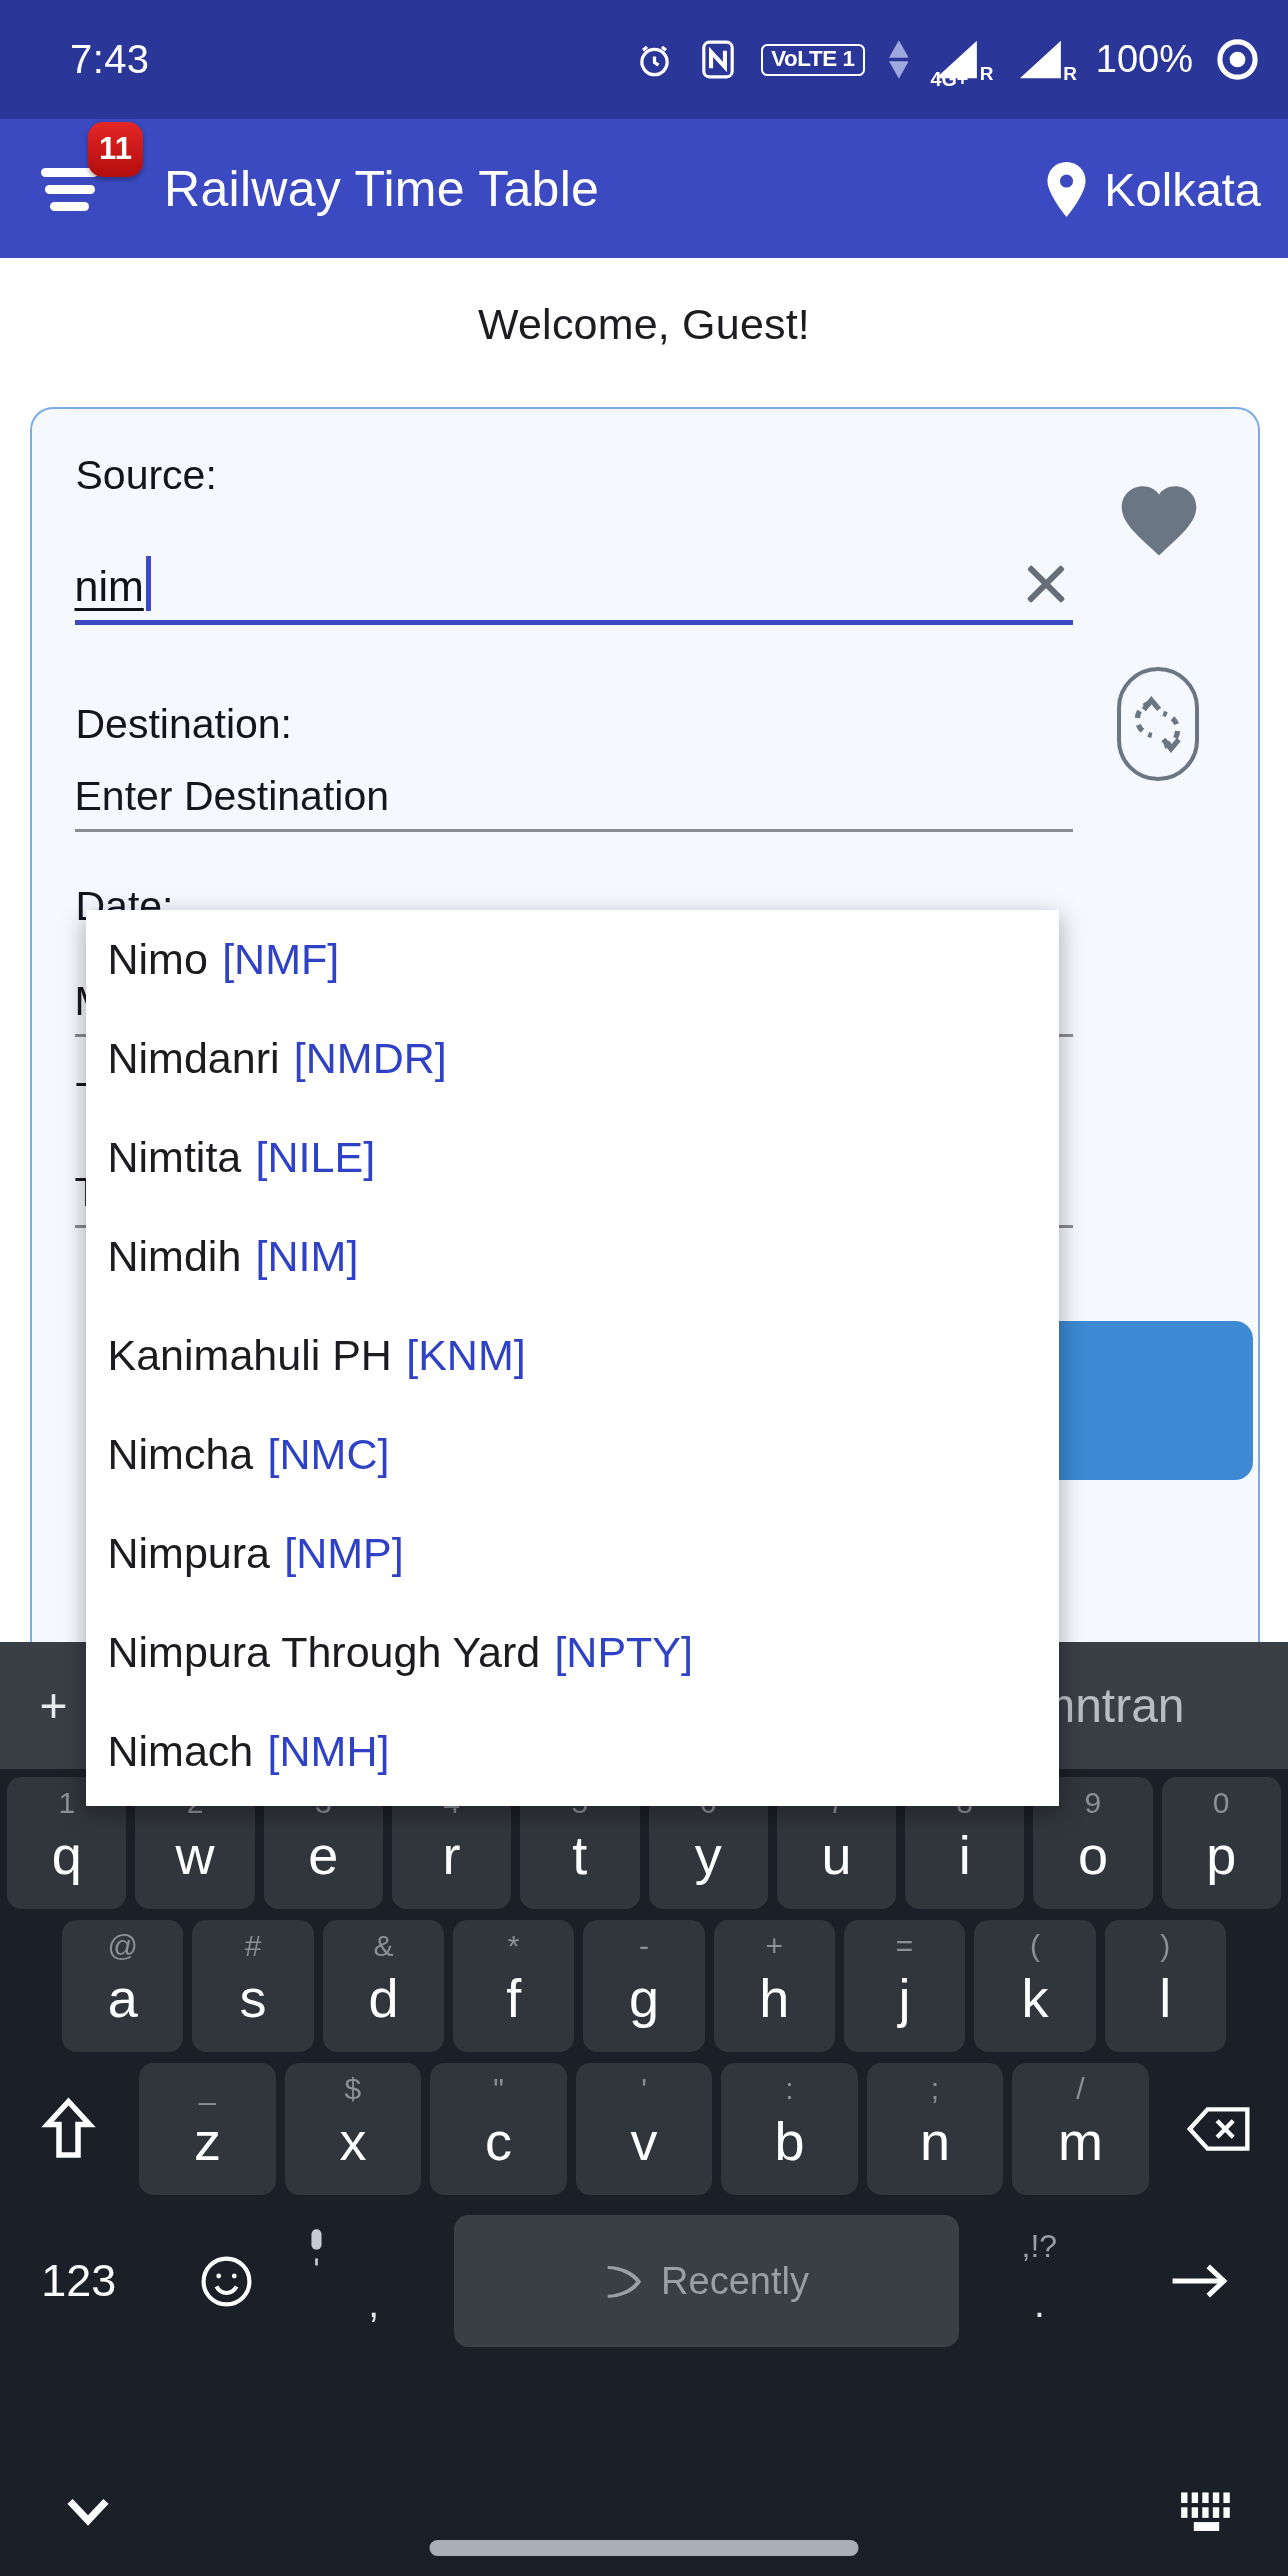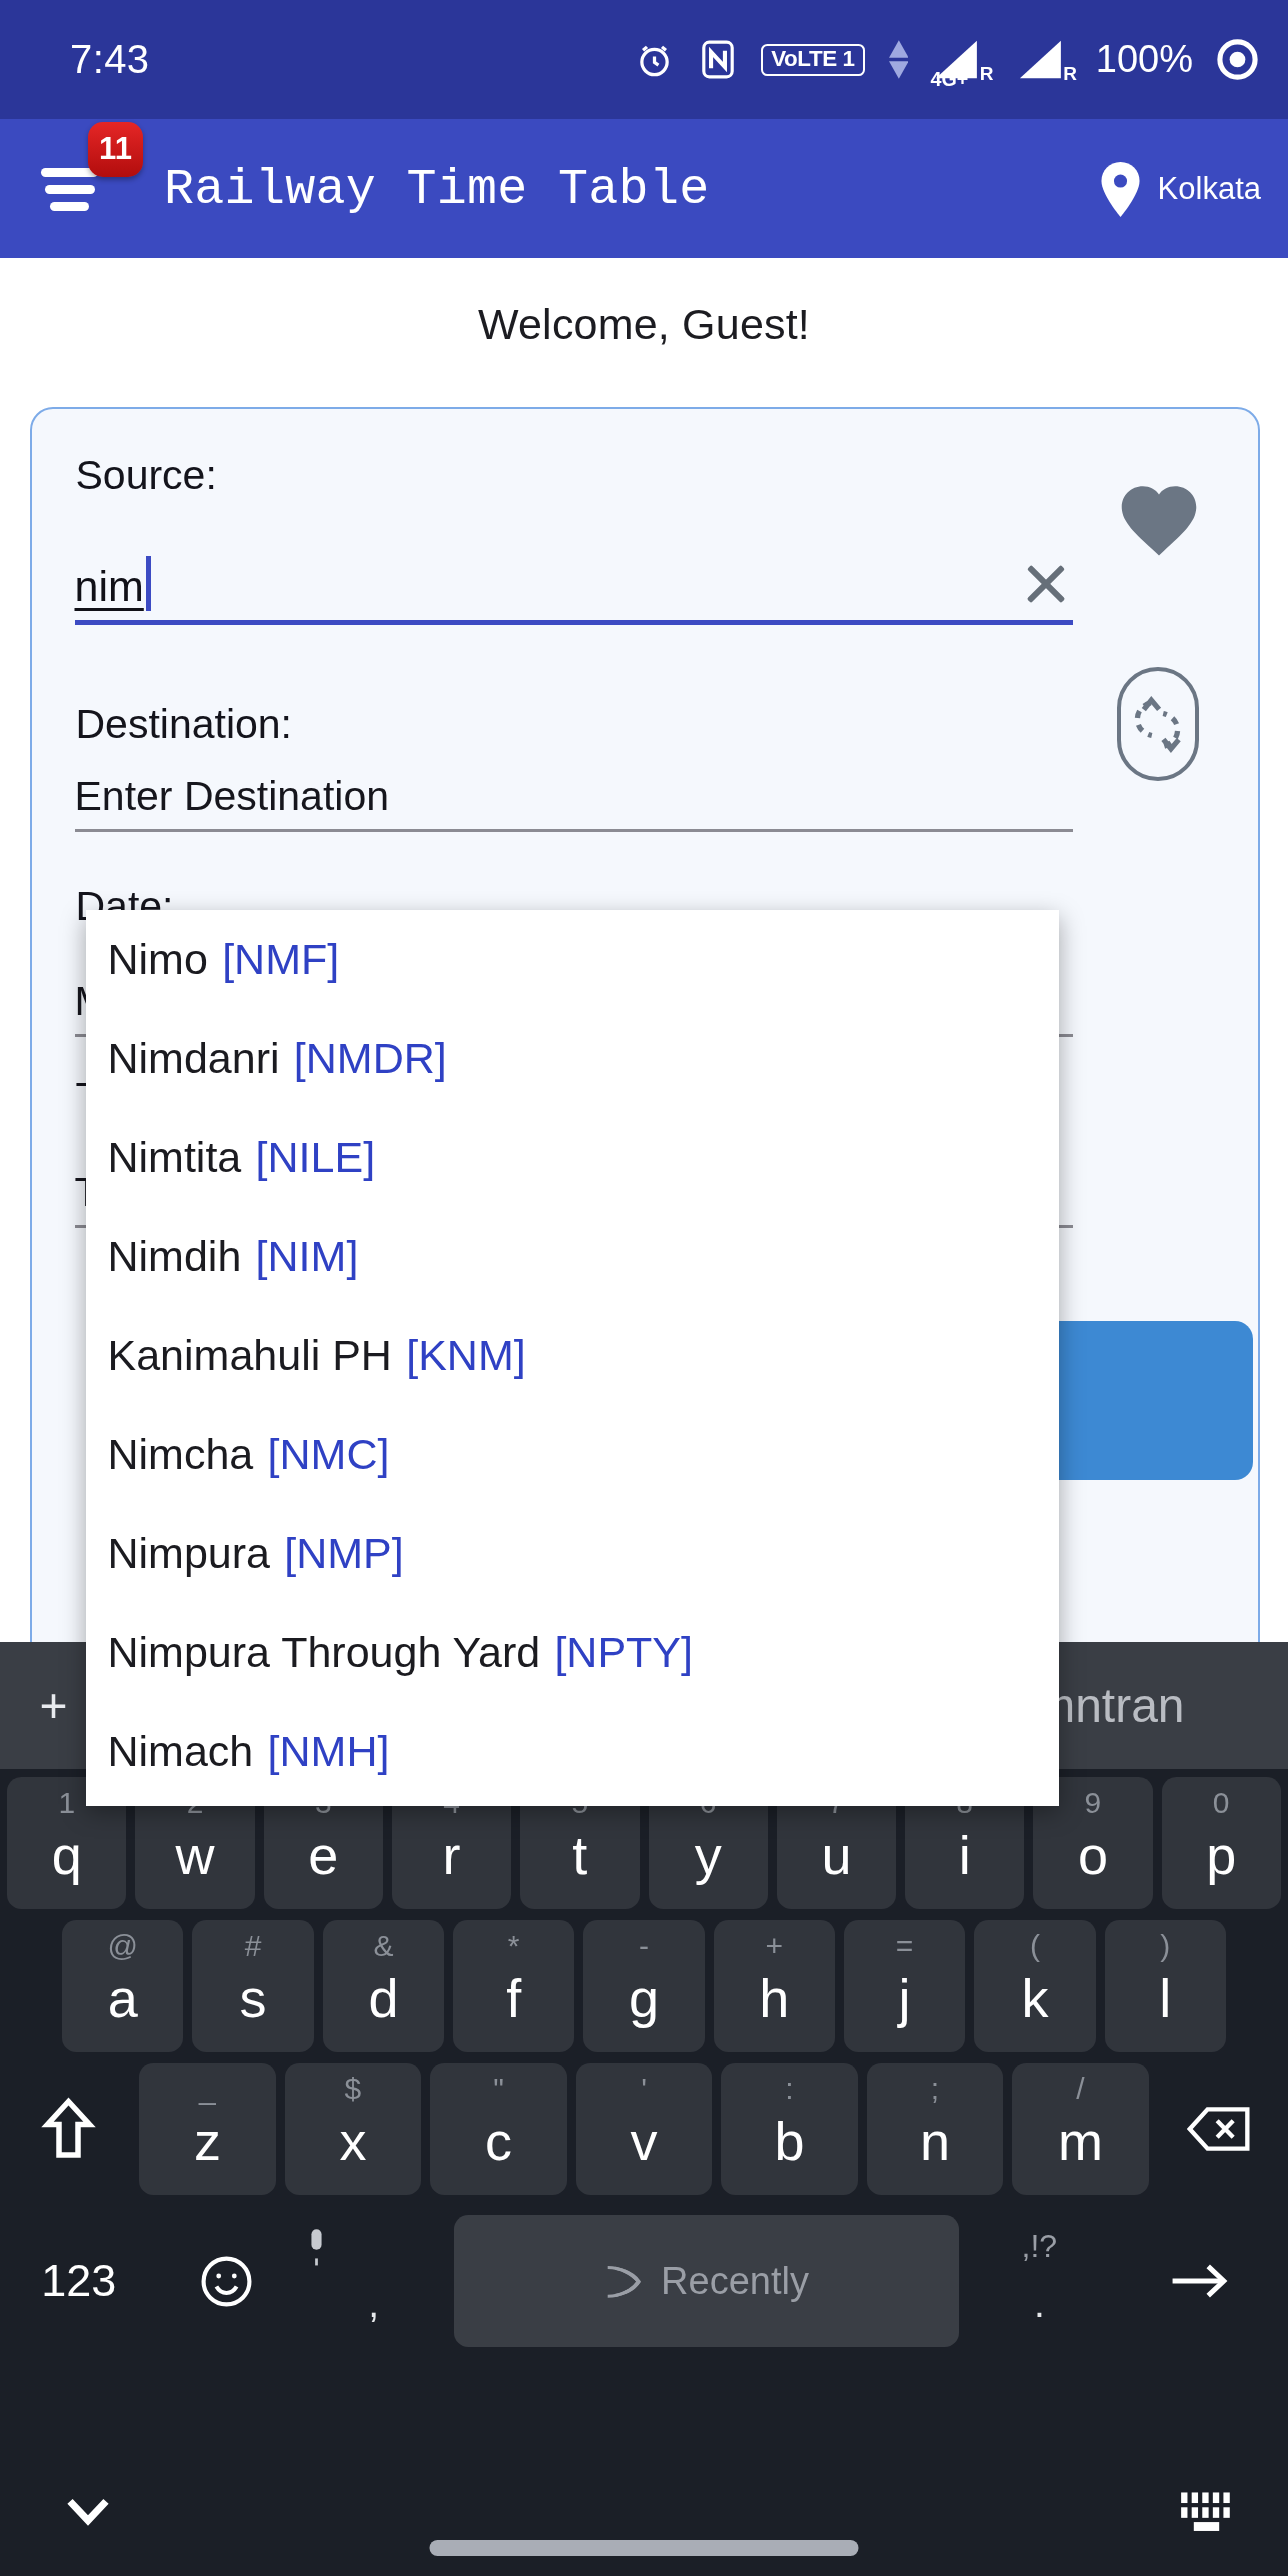--- a/index.html
+++ b/index.html
@@ -50,23 +50,23 @@
   .hamburger span:nth-child(3){ width:39px; margin-left:9px;}
   .badge{
     position:absolute; left:47px; top:-38px;
     min-width:55px; height:55px; padding:0 8px;
     border-radius:15px;
     background:linear-gradient(#e52626,#b20d0d);
     color:#fff; font-size:31px; font-weight:bold;
     display:flex; align-items:center; justify-content:center;
     box-shadow:0 2.7px 5.4px rgba(0,0,0,.3);
   }
-  .appbar-title{ font-size:50px; margin-left:59px; letter-spacing:0.3px;font-family:Liberation Mono, monospace; }
+  .appbar-title{ font-size:50px; margin-left:59px; letter-spacing:0.3px; }
   .appbar-loc{ margin-left:auto; display:flex; align-items:center; gap:15px; }
-  .appbar-loc .city{ font-size:31px; }
+  .appbar-loc .city{ font-size:47px; }
 
   
   .content{
     position:absolute; left:0; top:258px; width:1288px; height:1384px;
     background:#ffffff;
   }
   .welcome{
     text-align:center; font-size:43px; color:#1c1c21;
     padding-top:42px; letter-spacing:0.2px;
   }

